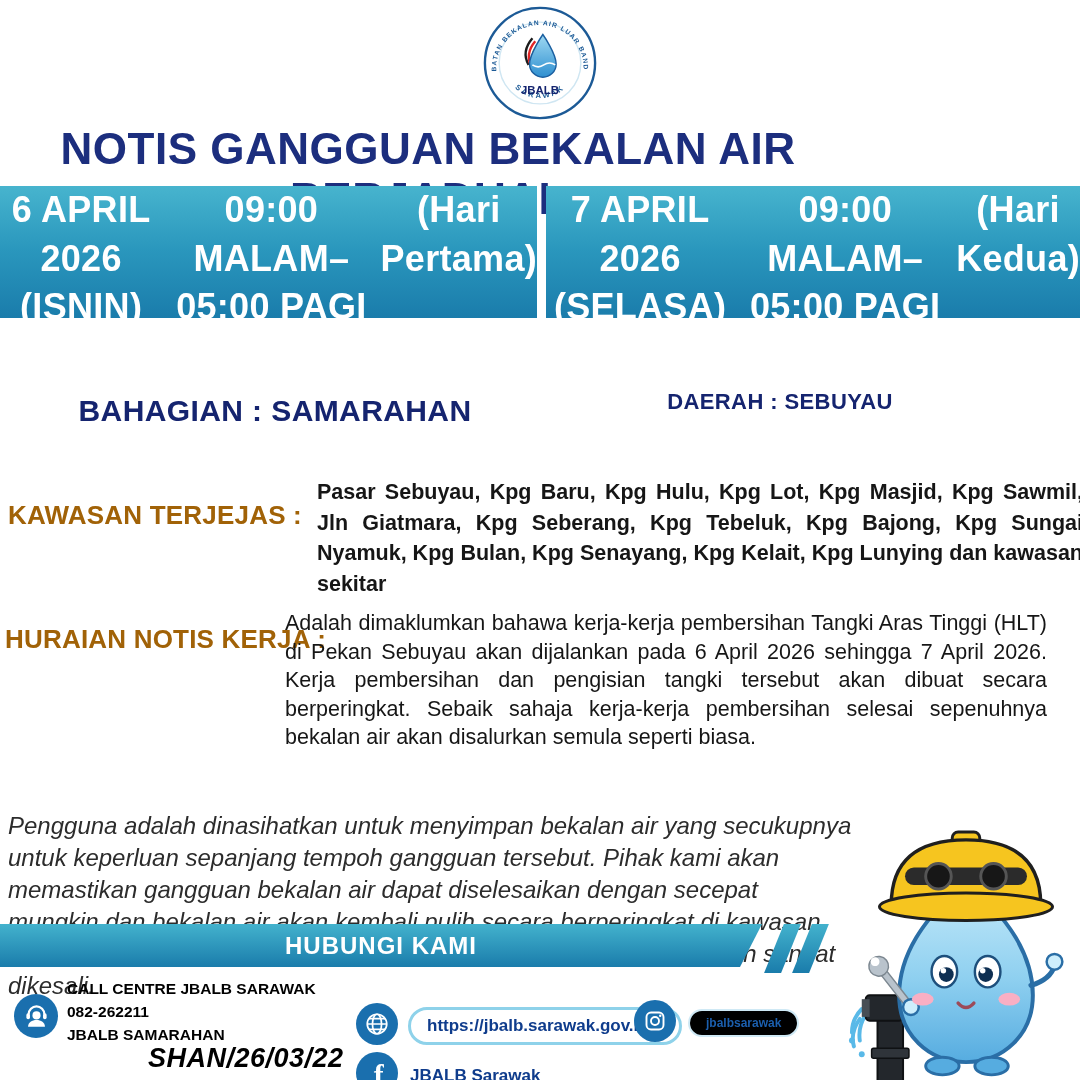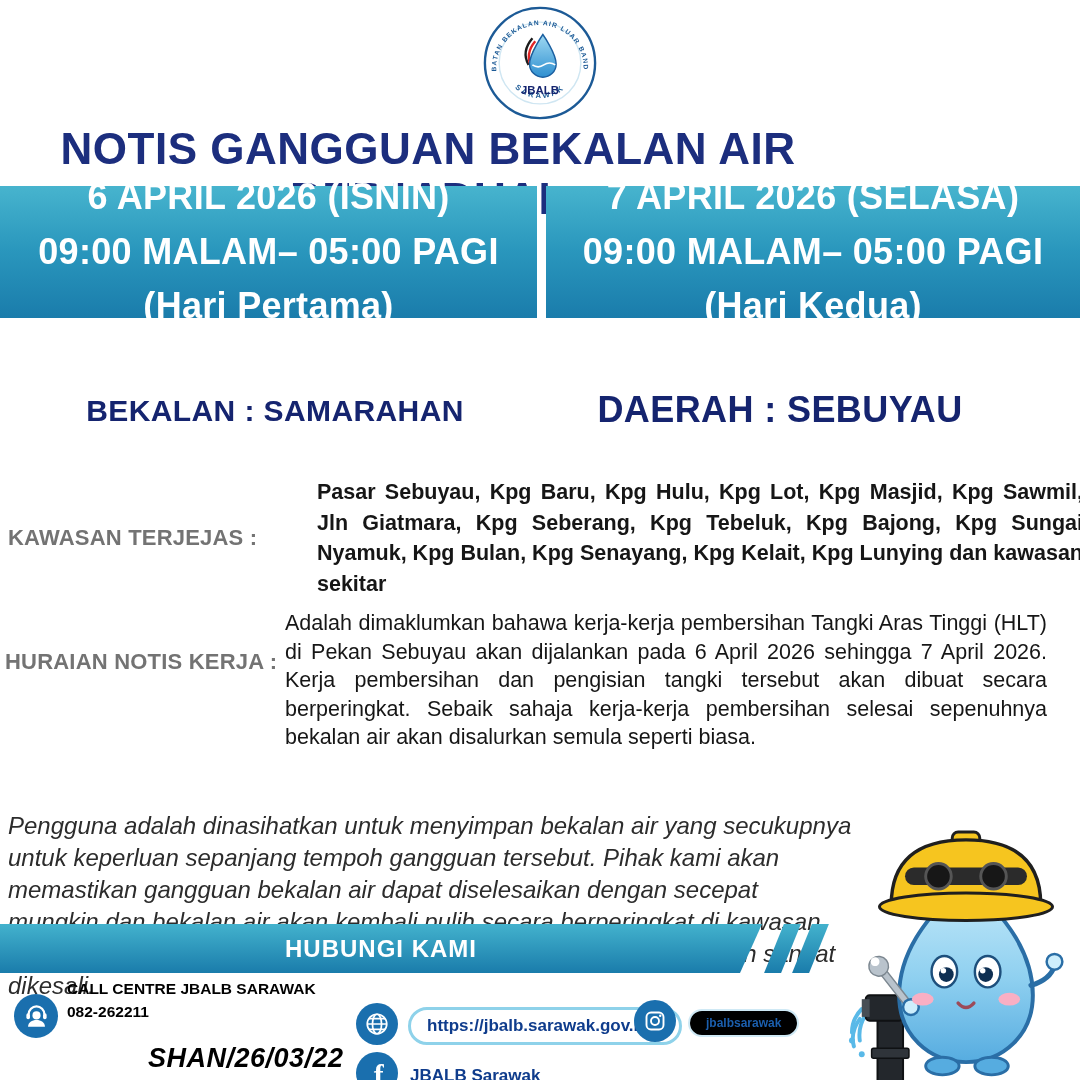--- a/index.html
+++ b/index.html
@@ -19,40 +19,40 @@
     position:absolute; top:124px; left:0; width:856px;
     text-align:center; font-size:44px; font-weight:bold;
     color:#1c2e7e; letter-spacing:0.5px;
   }
 
   
   .panel {
     position:absolute; top:186px; height:132px;
     background:linear-gradient(180deg,#47b4ce 0%, #2a97bd 48%, #1a7cab 100%);
     color:#ffffff; font-weight:bold; text-align:center;
-    display:flex; flex-direction:column; justify-content:center; gap:6px;
+    display:flex; flex-direction:row; justify-content:center; gap:6px;
   }
   .panel-left  { left:0;   width:537px; }
   .panel-right { left:546px; width:534px; }
   .panel-line  { font-size:36px; line-height:1.35; letter-spacing:0.3px; }
 
   
   .bahagian {
     position:absolute; top:394px; left:55px; width:440px; text-align:center;
     font-size:30px; font-weight:bold; color:#15246f; letter-spacing:0.4px;
   }
   .daerah {
     position:absolute; top:389px; left:585px; width:390px; text-align:center;
-    font-size:36px; font-weight:bold; color:#15246f; letter-spacing:0.4px;
+    font-size:22px; font-weight:bold; color:#15246f; letter-spacing:0.4px;
   }
 
   
   .section-label {
-    position:absolute; font-size:22px; font-weight:bold; color:#737373;
-    letter-spacing:0.2px; white-space:nowrap;margin-top:25px;
+    position:absolute; font-size:26px; font-weight:bold; color:#a16207;
+    letter-spacing:0.2px; white-space:nowrap;
   }
   .kawasan-label { left:8px; top:500px; }
   .kawasan-text {
     position:absolute; left:285px; top:477px; width:766px;
     font-size:21.5px; font-weight:bold; color:#161616;
     line-height:1.42; text-align:justify;margin-left:32px;
   }
   .huraian-label { left:5px; top:624px; }
   .huraian-text {
     position:absolute; left:285px; top:609px; width:762px;
@@ -60,21 +60,21 @@
   }
 
   
   .disclaimer {
     position:absolute; left:8px; top:810px; width:845px;
     font-size:24px; font-style:italic; color:#2c2c2c; line-height:1.33;
   }
 
   
   .contact-bar {
-    position:absolute; left:0; top:924px; width:762px; height:49px;
+    position:absolute; left:0; top:924px; width:762px; height:43px;
     background:linear-gradient(180deg,#43b2cd 0%, #1a7cab 100%);
     clip-path:polygon(0 0, 100% 0, calc(100% - 22px) 100%, 0 100%);
     display:flex; align-items:center; justify-content:center;
   }
   .contact-bar-title { color:#fff; font-size:24px; font-weight:bold; letter-spacing:1px; }
   .stripe {
     position:absolute; top:924px; width:17px; height:49px;
     background:linear-gradient(180deg,#43b2cd 0%, #1a7cab 100%);
     transform:skewX(-22deg);
   }
@@ -151,21 +151,21 @@
   <div class="panel-line">6 APRIL 2026 (ISNIN)</div>
   <div class="panel-line">09:00 MALAM– 05:00 PAGI</div>
   <div class="panel-line">(Hari Pertama)</div>
 </div>
 <div class="panel panel-right">
   <div class="panel-line">7 APRIL 2026 (SELASA)</div>
   <div class="panel-line">09:00 MALAM– 05:00 PAGI</div>
   <div class="panel-line">(Hari Kedua)</div>
 </div>
 
-<div class="bahagian">BEKALAN : SAMARAHAN</div>
+<div class="bahagian">BAHAGIAN : SAMARAHAN</div>
 <div class="daerah">DAERAH : SEBUYAU</div>
 
 <div class="section-label kawasan-label">KAWASAN TERJEJAS :</div>
 <div class="kawasan-text">Pasar Sebuyau, Kpg Baru, Kpg Hulu, Kpg Lot, Kpg Masjid, Kpg Sawmil, Jln Giatmara, Kpg Seberang, Kpg Tebeluk, Kpg Bajong, Kpg Sungai Nyamuk, Kpg Bulan, Kpg Senayang, Kpg Kelait, Kpg Lunying dan kawasan sekitar</div>
 
 <div class="section-label huraian-label">HURAIAN NOTIS KERJA :</div>
 <div class="huraian-text">Adalah dimaklumkan bahawa kerja-kerja pembersihan Tangki Aras Tinggi (HLT) di Pekan Sebuyau akan dijalankan pada 6 April 2026 sehingga 7 April 2026. Kerja pembersihan dan pengisian tangki tersebut akan dibuat secara berperingkat. Sebaik sahaja kerja-kerja pembersihan selesai sepenuhnya bekalan air akan disalurkan semula seperti biasa.</div>
 
 <div class="disclaimer">Pengguna adalah dinasihatkan untuk menyimpan bekalan air yang secukupnya untuk keperluan sepanjang tempoh gangguan tersebut. Pihak kami akan memastikan gangguan bekalan air dapat diselesaikan dengan secepat mungkin dan bekalan air akan kembali pulih secara berperingkat di kawasan yang terjejas. Segala kesulitan yang timbul akibat gangguan ini adalah sangat dikesali.</div>
 
@@ -180,20 +180,21 @@
     <path d="M5 10a7 7 0 0 1 14 0" stroke="#fff" stroke-width="2" fill="none"></path>
     <rect x="3" y="9" width="3.2" height="5.5" rx="1.6" fill="#fff"></rect>
     <rect x="17.8" y="9" width="3.2" height="5.5" rx="1.6" fill="#fff"></rect>
     <circle cx="12" cy="11" r="3.6" fill="#fff"></circle>
     <path d="M4.5 21c0-4 3.5-6 7.5-6s7.5 2 7.5 6z" fill="#fff"></path>
   </svg>
 </div>
 <div class="call-info">
   <div>CALL CENTRE JBALB SARAWAK</div>
   <div>082-262211</div>
+  <div>JBALB SAMARAHAN</div>
 </div>
 
 <div class="cicon icon-globe">
   <svg viewBox="0 0 24 24" width="26" height="26" fill="none" stroke="#fff" stroke-width="1.6">
     <circle cx="12" cy="12" r="9"></circle>
     <ellipse cx="12" cy="12" rx="4.2" ry="9"></ellipse>
     <path d="M3 12h18M4.6 7h14.8M4.6 17h14.8"></path>
   </svg>
 </div>
 <div class="url-pill">https://jbalb.sarawak.gov.my/</div>

